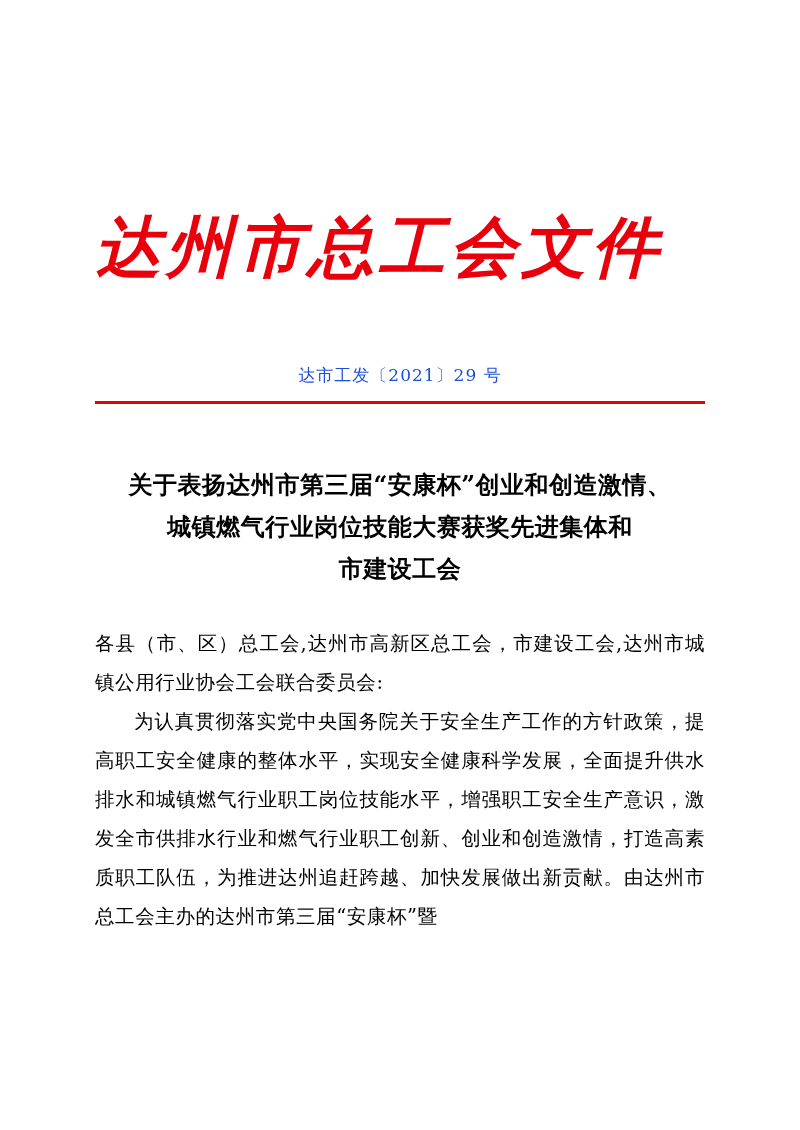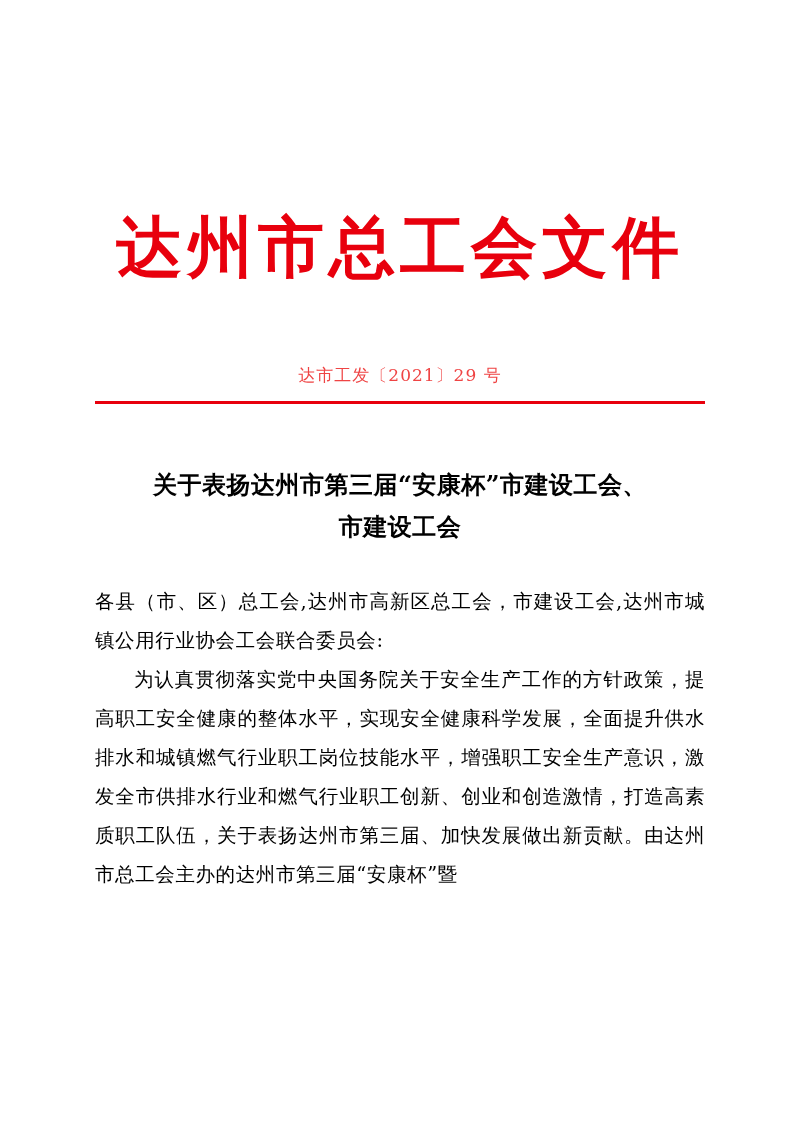--- a/index.html
+++ b/index.html
@@ -16,36 +16,37 @@
   }
   .page {
     position: relative;
     width: 800px;
     height: 1130px;
     box-sizing: border-box;
     padding: 0 95px;
   }
   .masthead {
     margin-top: 210px;
-    text-align: center;
+    text-align: left;
     color: #e8000d;
     font-family: "DejaVu Serif", "Liberation Serif", serif;
     font-weight: bold;
     font-size: 66px;
     letter-spacing: 5px;
     line-height: 1.15;
     white-space: nowrap;
+    font-style: italic;
   }
   .doc-number {
     margin-top: 78px;
     text-align: center;
     font-size: 17px;
     letter-spacing: 1px;
     font-family: "DejaVu Serif", "Liberation Serif", serif;
-    color: #ef4444;
+    color: #1d4ed8;
   }
   .red-rule {
     margin-top: 14px;
     height: 3px;
     background: #e8000d;
     width: 100%;
   }
   .doc-title {
     margin-top: 60px;
     text-align: center;
@@ -78,22 +79,23 @@
 
 <div class="page">
 
   <div class="masthead">达州市总工会文件</div>
 
   <div class="doc-number">达市工发〔2021〕29 号</div>
 
   <div class="red-rule"></div>
 
   <div class="doc-title">
-    <span class="line">关于表扬达州市第三届“安康杯”市建设工会、</span>
+    <span class="line">关于表扬达州市第三届“安康杯”创业和创造激情、</span>
+    <span class="line">城镇燃气行业岗位技能大赛获奖先进集体和</span>
     <span class="line">市建设工会</span>
   </div>
 
   <div class="body-text">
     <p>各县（市、区）总工会,达州市高新区总工会，市建设工会,达州市城镇公用行业协会工会联合委员会:</p>
-    <p class="indent">为认真贯彻落实党中央国务院关于安全生产工作的方针政策，提高职工安全健康的整体水平，实现安全健康科学发展，全面提升供水排水和城镇燃气行业职工岗位技能水平，增强职工安全生产意识，激发全市供排水行业和燃气行业职工创新、创业和创造激情，打造高素质职工队伍，关于表扬达州市第三届、加快发展做出新贡献。由达州市总工会主办的达州市第三届“安康杯”暨</p>
+    <p class="indent">为认真贯彻落实党中央国务院关于安全生产工作的方针政策，提高职工安全健康的整体水平，实现安全健康科学发展，全面提升供水排水和城镇燃气行业职工岗位技能水平，增强职工安全生产意识，激发全市供排水行业和燃气行业职工创新、创业和创造激情，打造高素质职工队伍，为推进达州追赶跨越、加快发展做出新贡献。由达州市总工会主办的达州市第三届“安康杯”暨</p>
   </div>
 
 </div>
 
 </body></html>

